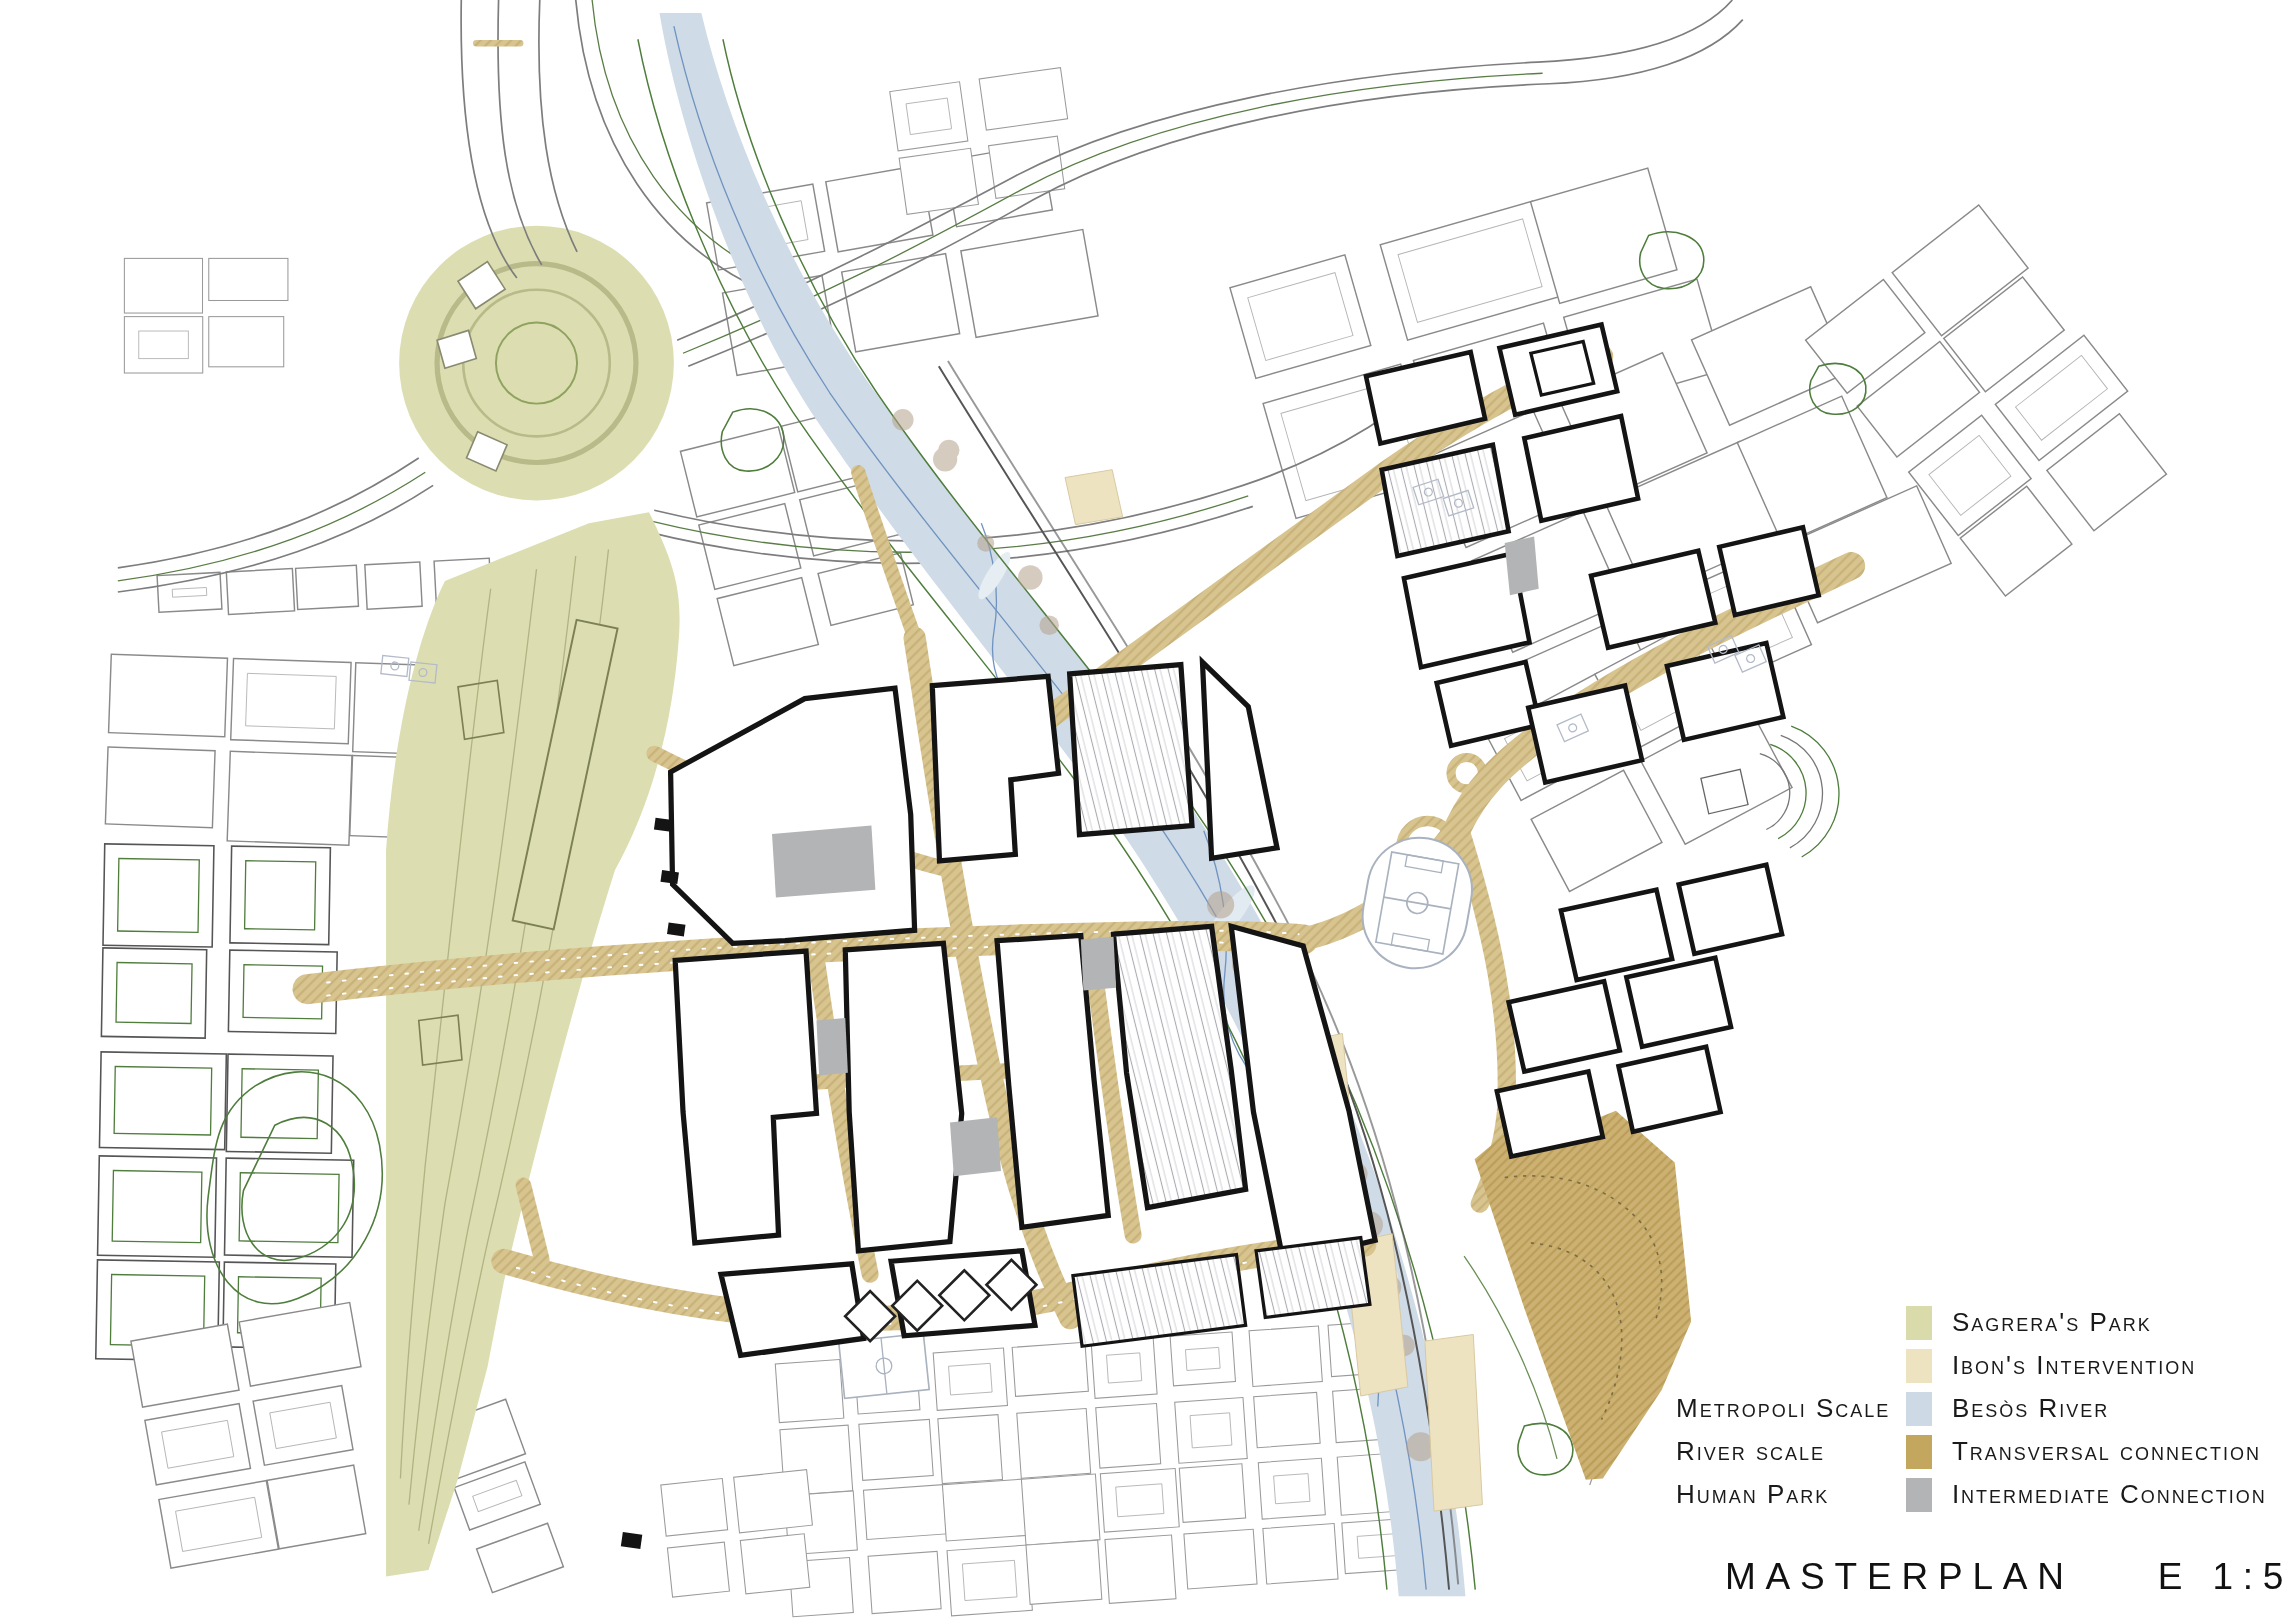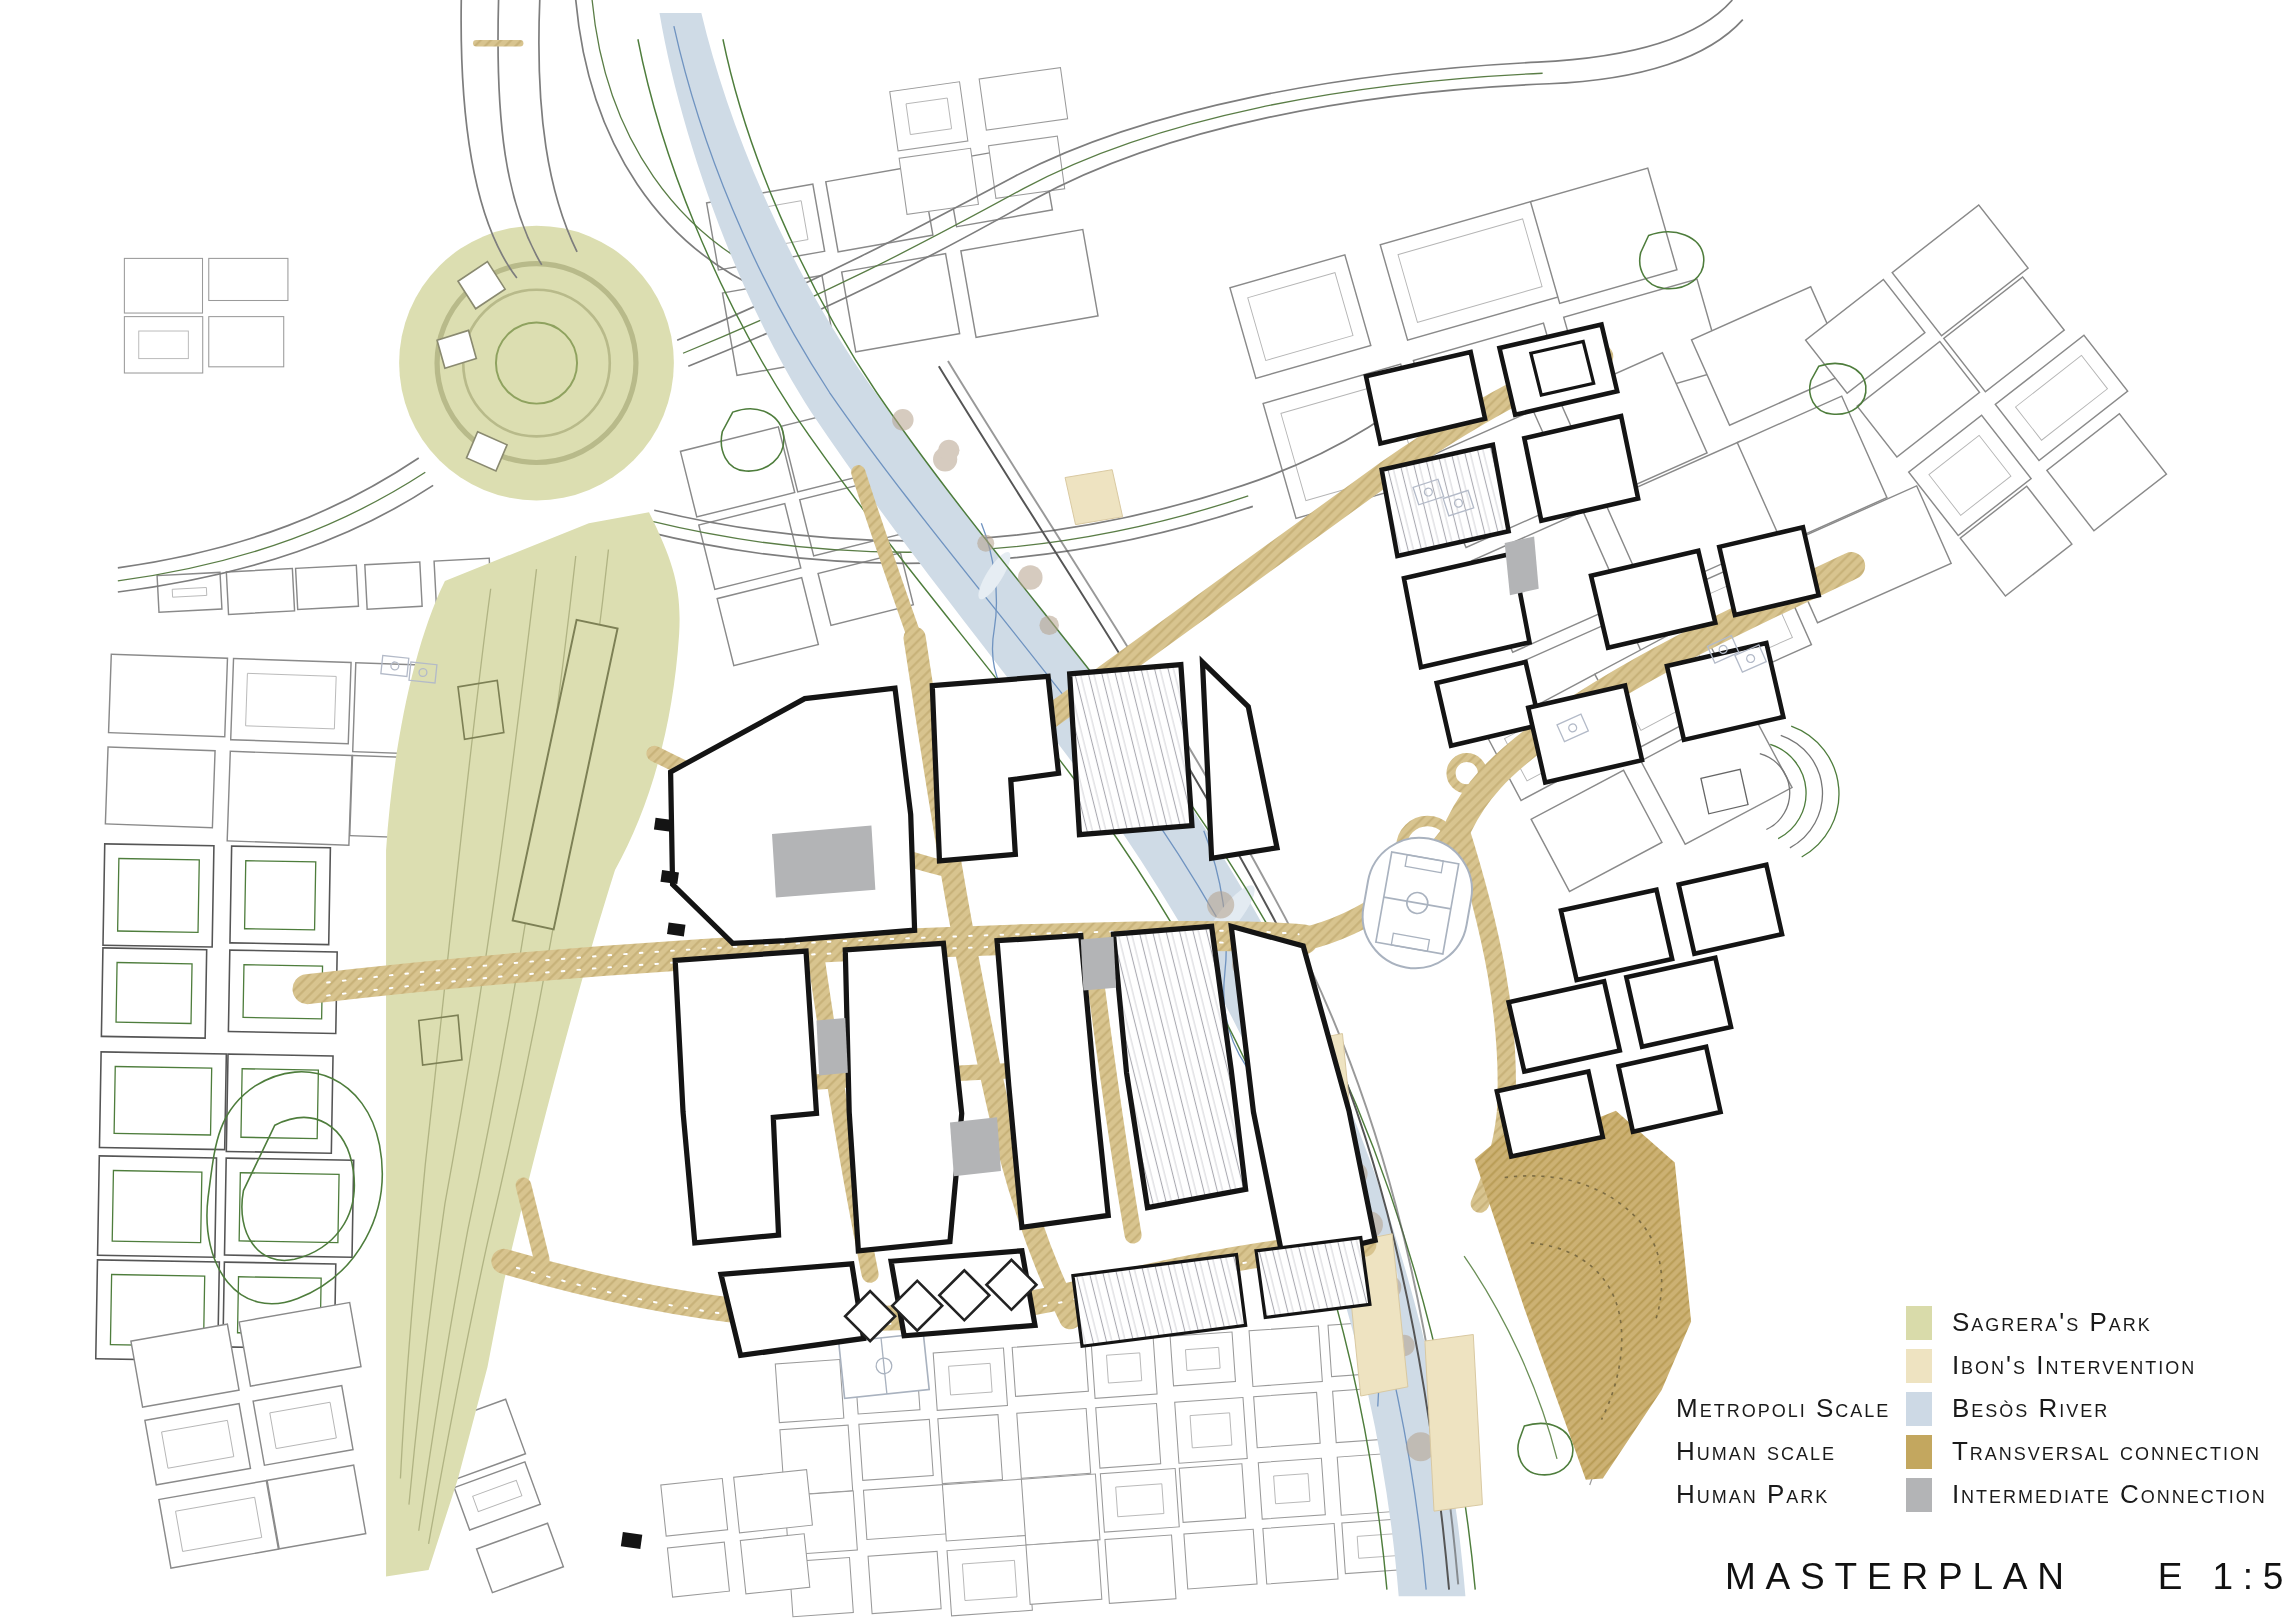--- a/index.html
+++ b/index.html
@@ -485,21 +485,21 @@
     <span class="lscale"></span>
     <span class="swatch" style="background: rgb(238, 227, 193);"></span>
     <span class="llabel">Ibon's Intervention</span>
   </div>
   <div class="lrow">
     <span class="lscale">Metropoli Scale</span>
     <span class="swatch" style="background: rgb(205, 217, 229);"></span>
     <span class="llabel">Besòs River</span>
   </div>
   <div class="lrow">
-    <span class="lscale">Human scale</span>
+    <span class="lscale">River scale</span>
     <span class="swatch" style="background: rgb(195, 167, 95);"></span>
     <span class="llabel">Transversal connection</span>
   </div>
   <div class="lrow">
     <span class="lscale">Human Park</span>
     <span class="swatch" style="background: rgb(179, 180, 182);"></span>
     <span class="llabel">Intermediate Connection</span>
   </div>
 </div>
 

